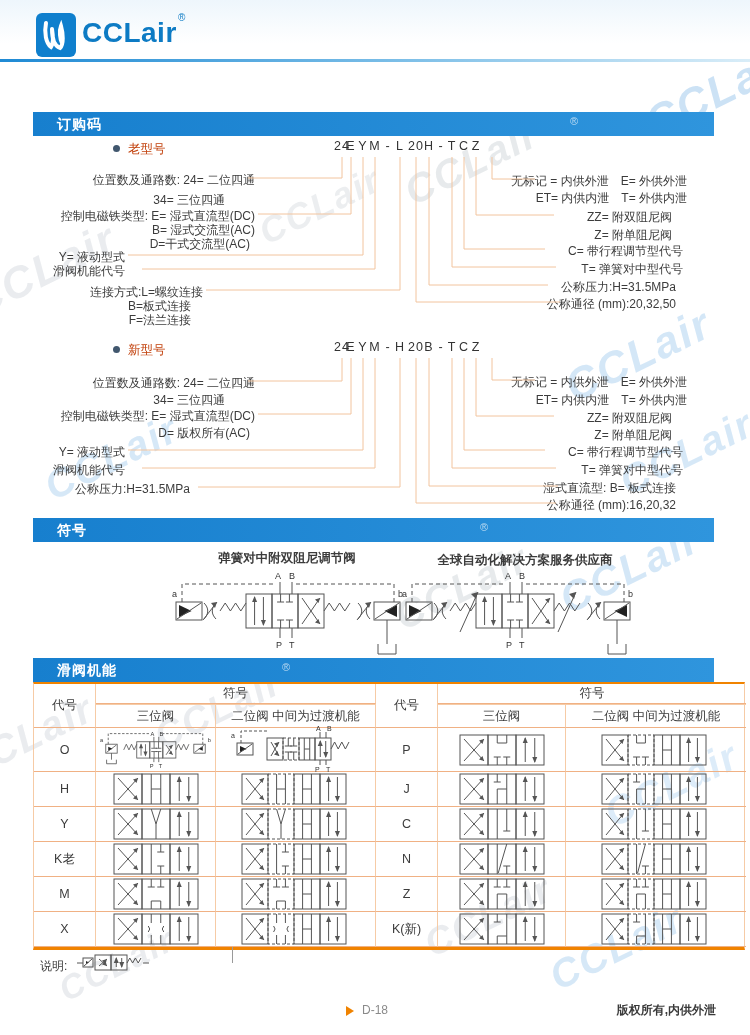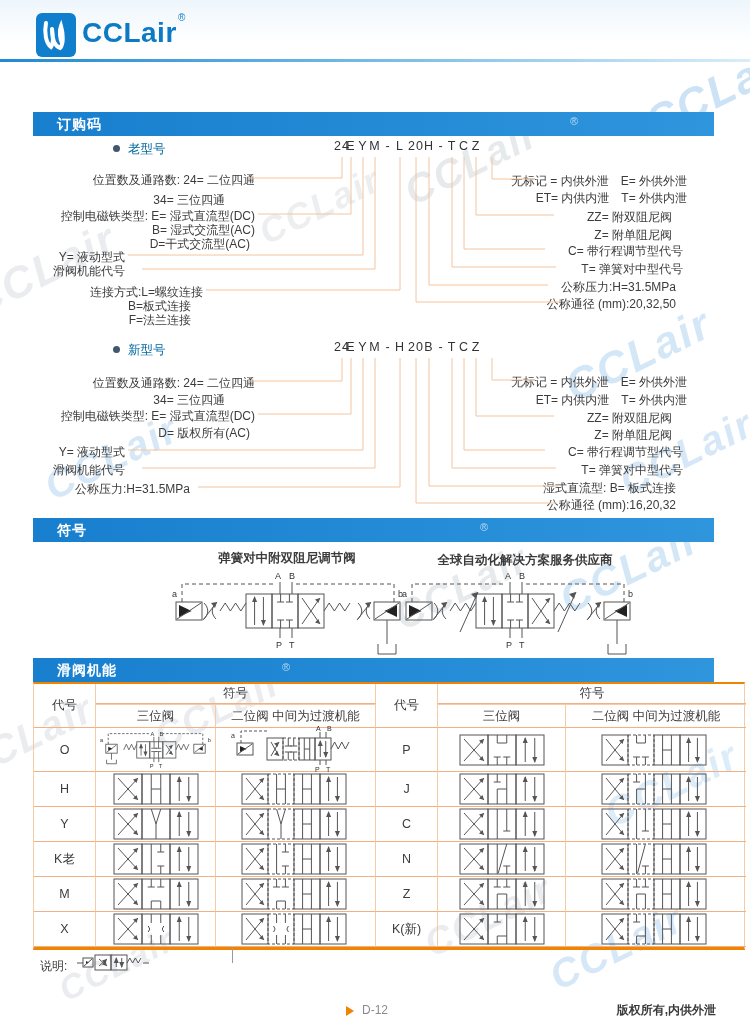--- a/index.html
+++ b/index.html
@@ -11,21 +11,21 @@
   .logo-box{position:absolute;left:36px;top:13px;width:40px;height:44px;background:#0f7fcd;border-radius:6px;}
   .logo-text{position:absolute;left:82px;top:17px;font-size:28px;font-weight:bold;color:#0d7bc4;letter-spacing:0.5px;}
   .logo-reg{position:absolute;left:178px;top:12px;font-size:10px;color:#0d7bc4;}
   .tagline{position:absolute;right:36px;top:33px;font-size:15px;font-weight:bold;color:#f08300;}
   
   .bar{position:absolute;left:33px;width:681px;height:24px;background:linear-gradient(90deg,#177fce,#2f95dd);color:#fff;font-size:14px;font-weight:bold;line-height:24px;padding-left:24px;box-sizing:border-box;letter-spacing:1px;}
   .bar-reg{position:absolute;font-size:11px;color:rgba(255,255,255,0.65);}
   
   .olabel{position:absolute;white-space:nowrap;font-size:12px;color:#3c3c3c;}
   .olabel.r{transform:translateX(-100%);}
-  .bullet-row{position:absolute;font-size:12.5px;color:#0369a1;white-space:nowrap;}
+  .bullet-row{position:absolute;font-size:12.5px;color:#c2410c;white-space:nowrap;}
   .bullet{display:inline-block;width:7px;height:7px;border-radius:50%;background:#41576e;margin-right:8px;vertical-align:1px;}
   .code-part{position:absolute;font-size:12.5px;color:#333;transform:translateX(-50%);white-space:nowrap;letter-spacing:1px;}
   svg.lines{position:absolute;left:0;top:0;pointer-events:none;}
   .callout{stroke:#f2c49e;stroke-width:1;fill:none;}
   
   .sym-title{position:absolute;font-size:12.5px;font-weight:bold;color:#3c3c3c;transform:translateX(-50%);white-space:nowrap;}
   .diagram{position:absolute;}
   
   .spool-table{position:absolute;left:33px;top:682px;width:712px;display:grid;grid-template-columns:62px 120px 160px 62px 128px 180px;border-top:2px solid #f08300;border-bottom:3px solid #f08300;border-left:1px solid #f6cba6;border-right:1px solid #f6cba6;box-sizing:border-box;}
   .tcell{display:flex;align-items:center;justify-content:center;font-size:12.5px;color:#3c3c3c;border-right:1px solid #f6cba6;border-bottom:1px solid #f0b184;box-sizing:border-box;background:transparent;}
@@ -884,17 +884,17 @@
               <polygon points="39.28,5 36.78,11 41.78,11" fill="#555"></polygon>
               <line x1="44.72" y1="6" x2="44.72" y2="15" stroke="#555" stroke-width="1" fill="none"></line>
               <polygon points="44.72,16 42.22,10 47.22,10" fill="#555"></polygon>
               <path d="M 50 11 l 2.8 -5 l 2.8 5 l 2.8 -5 l 2.8 5 l 2.8 -5" stroke="#555" stroke-width="1" fill="none"></path>
               <line x1="66" y1="11" x2="72" y2="11" stroke="#555" stroke-width="1" fill="none"></line>
             </svg></span>
       </div>
     </div>
 
     <div class="footer-tri"></div>
-    <div class="footer-page">D-12</div>
+    <div class="footer-page">D-18</div>
     <div class="copyright">版权所有,内供外泄</div>
 
   </div>
 </div>
 
 </body></html>

